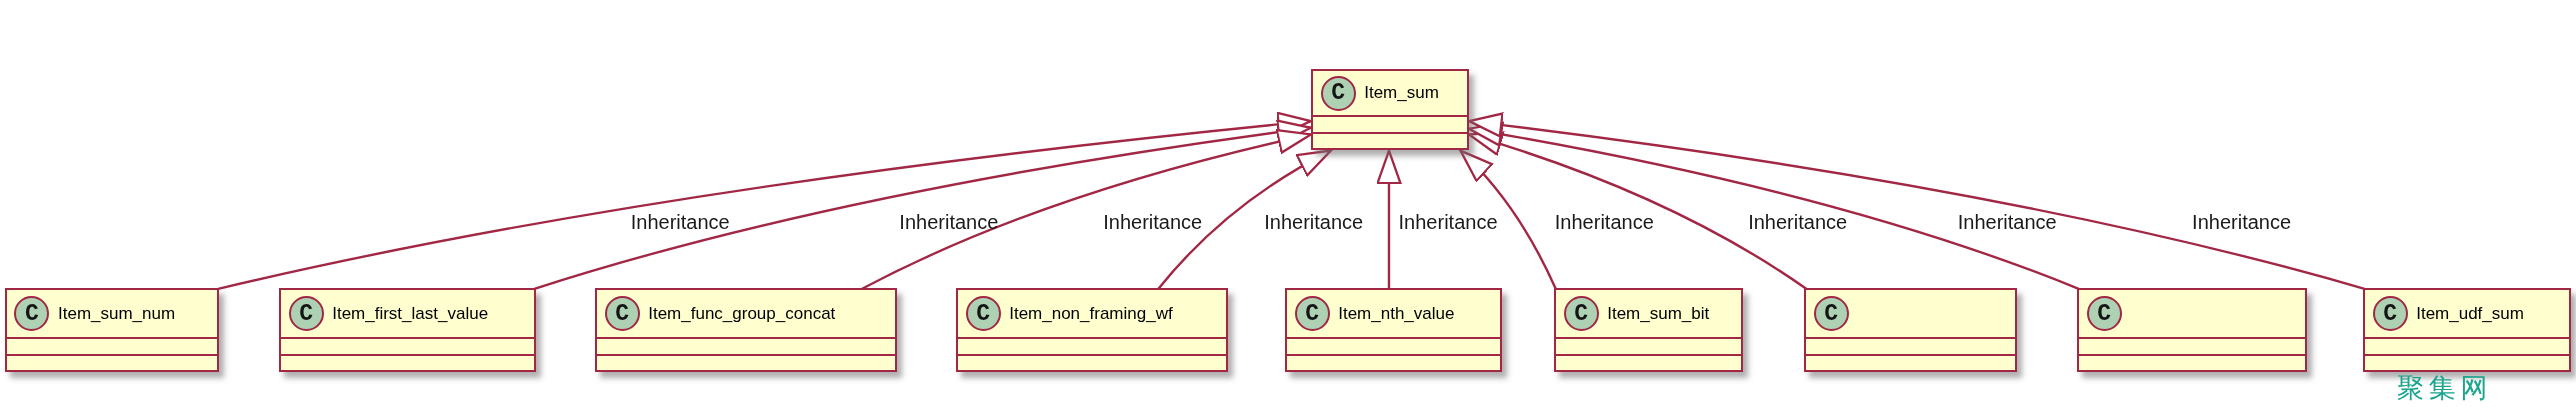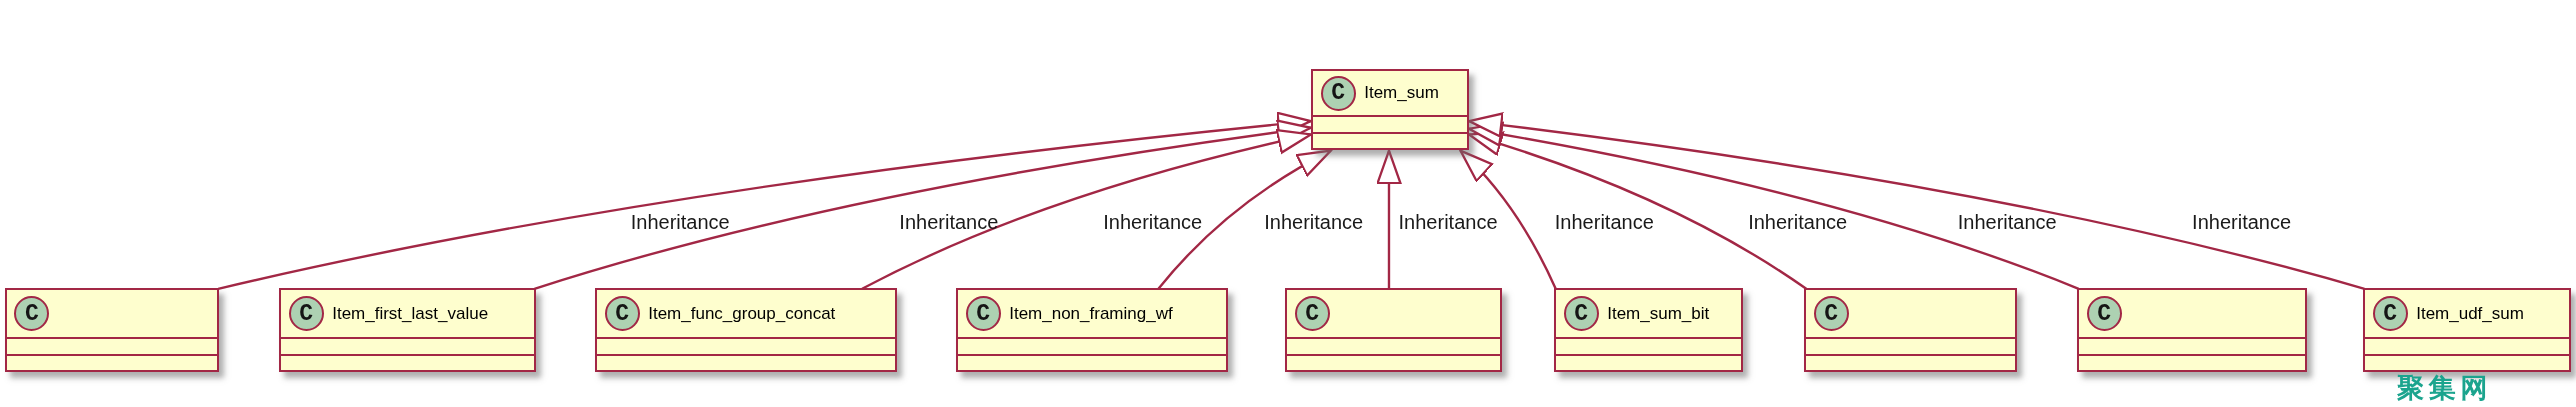--- a/index.html
+++ b/index.html
@@ -67,21 +67,21 @@
   }
   .comp {
     height: 14.3px;
     border-top: 2.9px solid #A22745;
   }
   #watermark {
     position: absolute;
     left: 2397px;
     top: 370px;
     font-size: 27px;
-    font-weight: bold;
+    font-weight: normal;
     letter-spacing: 4.8px;
     color: #1BA48E;
     white-space: nowrap;
   }
 </style>
 </head>
 <body>
 
 <div id="diagram">
 
@@ -118,20 +118,21 @@
       <span class="badge">C</span>
       <span class="uml-name">Item_sum</span>
     </div>
     <div class="comp"></div>
     <div class="comp"></div>
   </div>
 
   <div class="uml-class" style="left:4.8px; top:288px; width:214px; height:84px;">
     <div class="uml-title">
       <span class="badge">C</span>
+      <span class="uml-name">Item_sum_num</span>
     </div>
     <div class="comp"></div>
     <div class="comp"></div>
   </div>
 
   <div class="uml-class" style="left:279px; top:288px; width:257px; height:84px;">
     <div class="uml-title">
       <span class="badge">C</span>
       <span class="uml-name">Item_first_last_value</span>
     </div>
@@ -153,20 +154,21 @@
       <span class="badge">C</span>
       <span class="uml-name">Item_non_framing_wf</span>
     </div>
     <div class="comp"></div>
     <div class="comp"></div>
   </div>
 
   <div class="uml-class" style="left:1285px; top:288px; width:217px; height:84px;">
     <div class="uml-title">
       <span class="badge">C</span>
+      <span class="uml-name">Item_nth_value</span>
     </div>
     <div class="comp"></div>
     <div class="comp"></div>
   </div>
 
   <div class="uml-class" style="left:1554px; top:288px; width:189px; height:84px;">
     <div class="uml-title">
       <span class="badge">C</span>
       <span class="uml-name">Item_sum_bit</span>
     </div>

